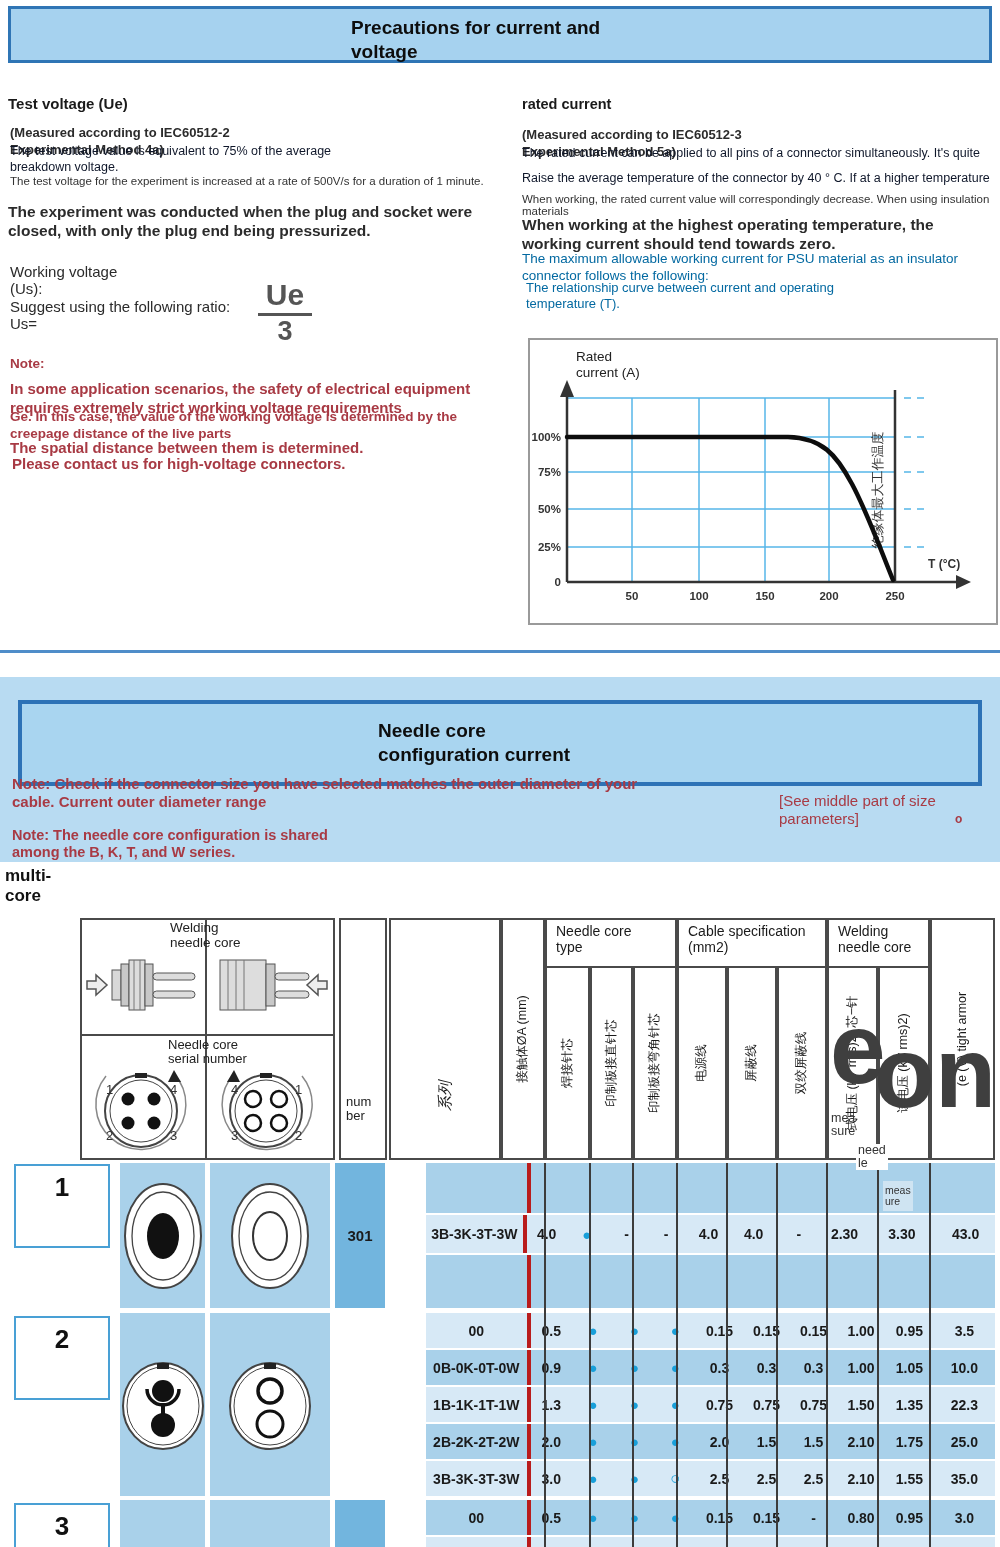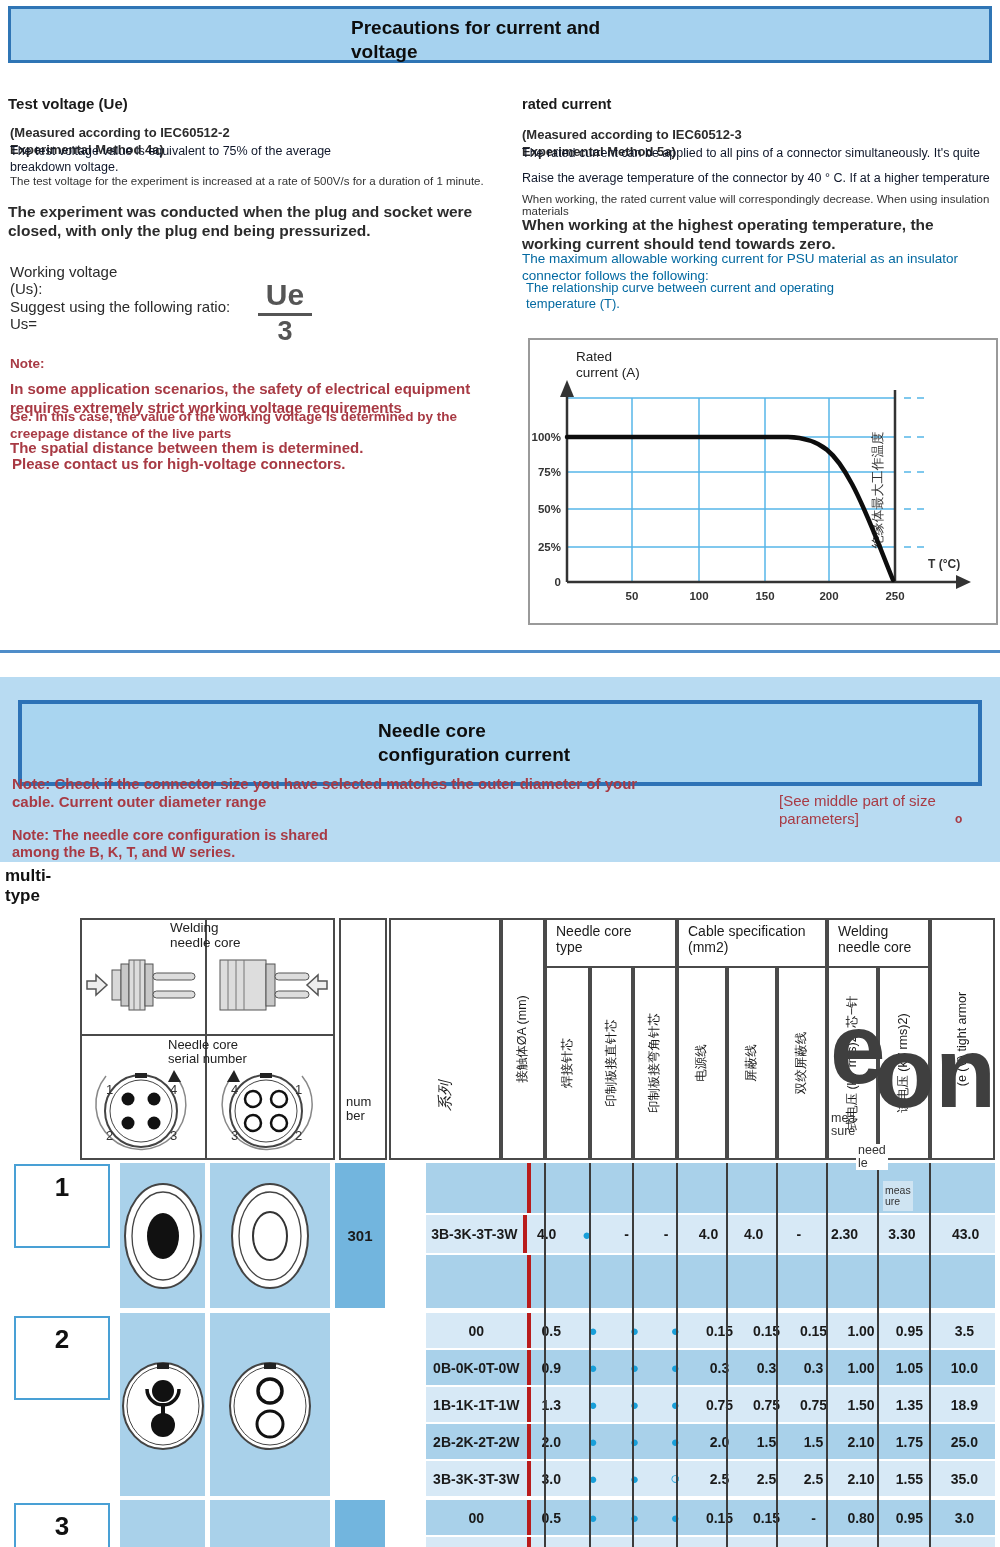--- a/index.html
+++ b/index.html
@@ -168,21 +168,21 @@
     </div>
     <div class="abs red pre" style="left:12px;top:98px;font-size:15px;font-weight:bold;line-height:1.18;">Note: Check if the connector size you have selected matches the outer diameter of your
 cable. Current outer diameter range</div>
     <div class="abs red pre" style="left:12px;top:150px;font-size:14.5px;font-weight:bold;line-height:1.2;">Note: The needle core configuration is shared
 among the B, K, T, and W series.</div>
     <div class="abs red pre" style="left:758px;top:115px;font-size:15px;font-weight:normal;line-height:1.2;margin-left:21px;">[See middle part of size
 parameters]</div>
     <div class="abs red" style="left:955px;top:135px;font-size:12px;font-weight:bold;">o</div>
   </div>
   <div class="abs pre" style="left:5px;top:866px;font-size:17px;font-weight:600;color:#111;line-height:1.15;">multi-
-type</div>
+core</div>
 
   <div class="abs hcell" style="left:80px;top:918px;width:255px;height:242px;"></div>
   <div class="abs" style="left:205px;top:918px;width:2px;height:242px;background:#4a4a4a;"></div>
   <div class="abs" style="left:80px;top:1034px;width:255px;height:2px;background:#4a4a4a;"></div>
   <div class="abs hlabel" style="left:170px;top:921px;">Welding
 needle core</div>
   <div class="abs hlabel" style="left:168px;top:1038px;font-size:13px;">Needle core
 serial number</div>
 
   <svg class="abs" style="left:84px;top:946px;" width="118" height="78" viewBox="0 0 118 78">
@@ -416,21 +416,21 @@
         <div class="cell c0" style="width: 111px;">1B-1K-1T-1W</div>
         <div class="cell c1" style="width: 44px;">1.3</div>
         <div class="cell c2 dotf" style="width: 45px;">●</div>
         <div class="cell c3 dotf" style="width: 43px;">●</div>
         <div class="cell c4 dotf" style="width: 44px;">●</div>
         <div class="cell c5" style="width: 50px;">0.75</div>
         <div class="cell c6" style="width: 50px;">0.75</div>
         <div class="cell c7" style="width: 50px;">0.75</div>
         <div class="cell c8" style="width: 51px;">1.50</div>
         <div class="cell c9" style="width: 52px;">1.35</div>
-        <div class="cell c10" style="width: 65px;">18.9</div>
+        <div class="cell c10" style="width: 65px;">22.3</div>
       </div>
       <div class="trow mid" style="height: 35px;">
         <div class="cell c0" style="width: 111px;">2B-2K-2T-2W</div>
         <div class="cell c1" style="width: 44px;">2.0</div>
         <div class="cell c2 dotf" style="width: 45px;">●</div>
         <div class="cell c3 dotf" style="width: 43px;">●</div>
         <div class="cell c4 dotf" style="width: 44px;">●</div>
         <div class="cell c5" style="width: 50px;">2.0</div>
         <div class="cell c6" style="width: 50px;">1.5</div>
         <div class="cell c7" style="width: 50px;">1.5</div>

